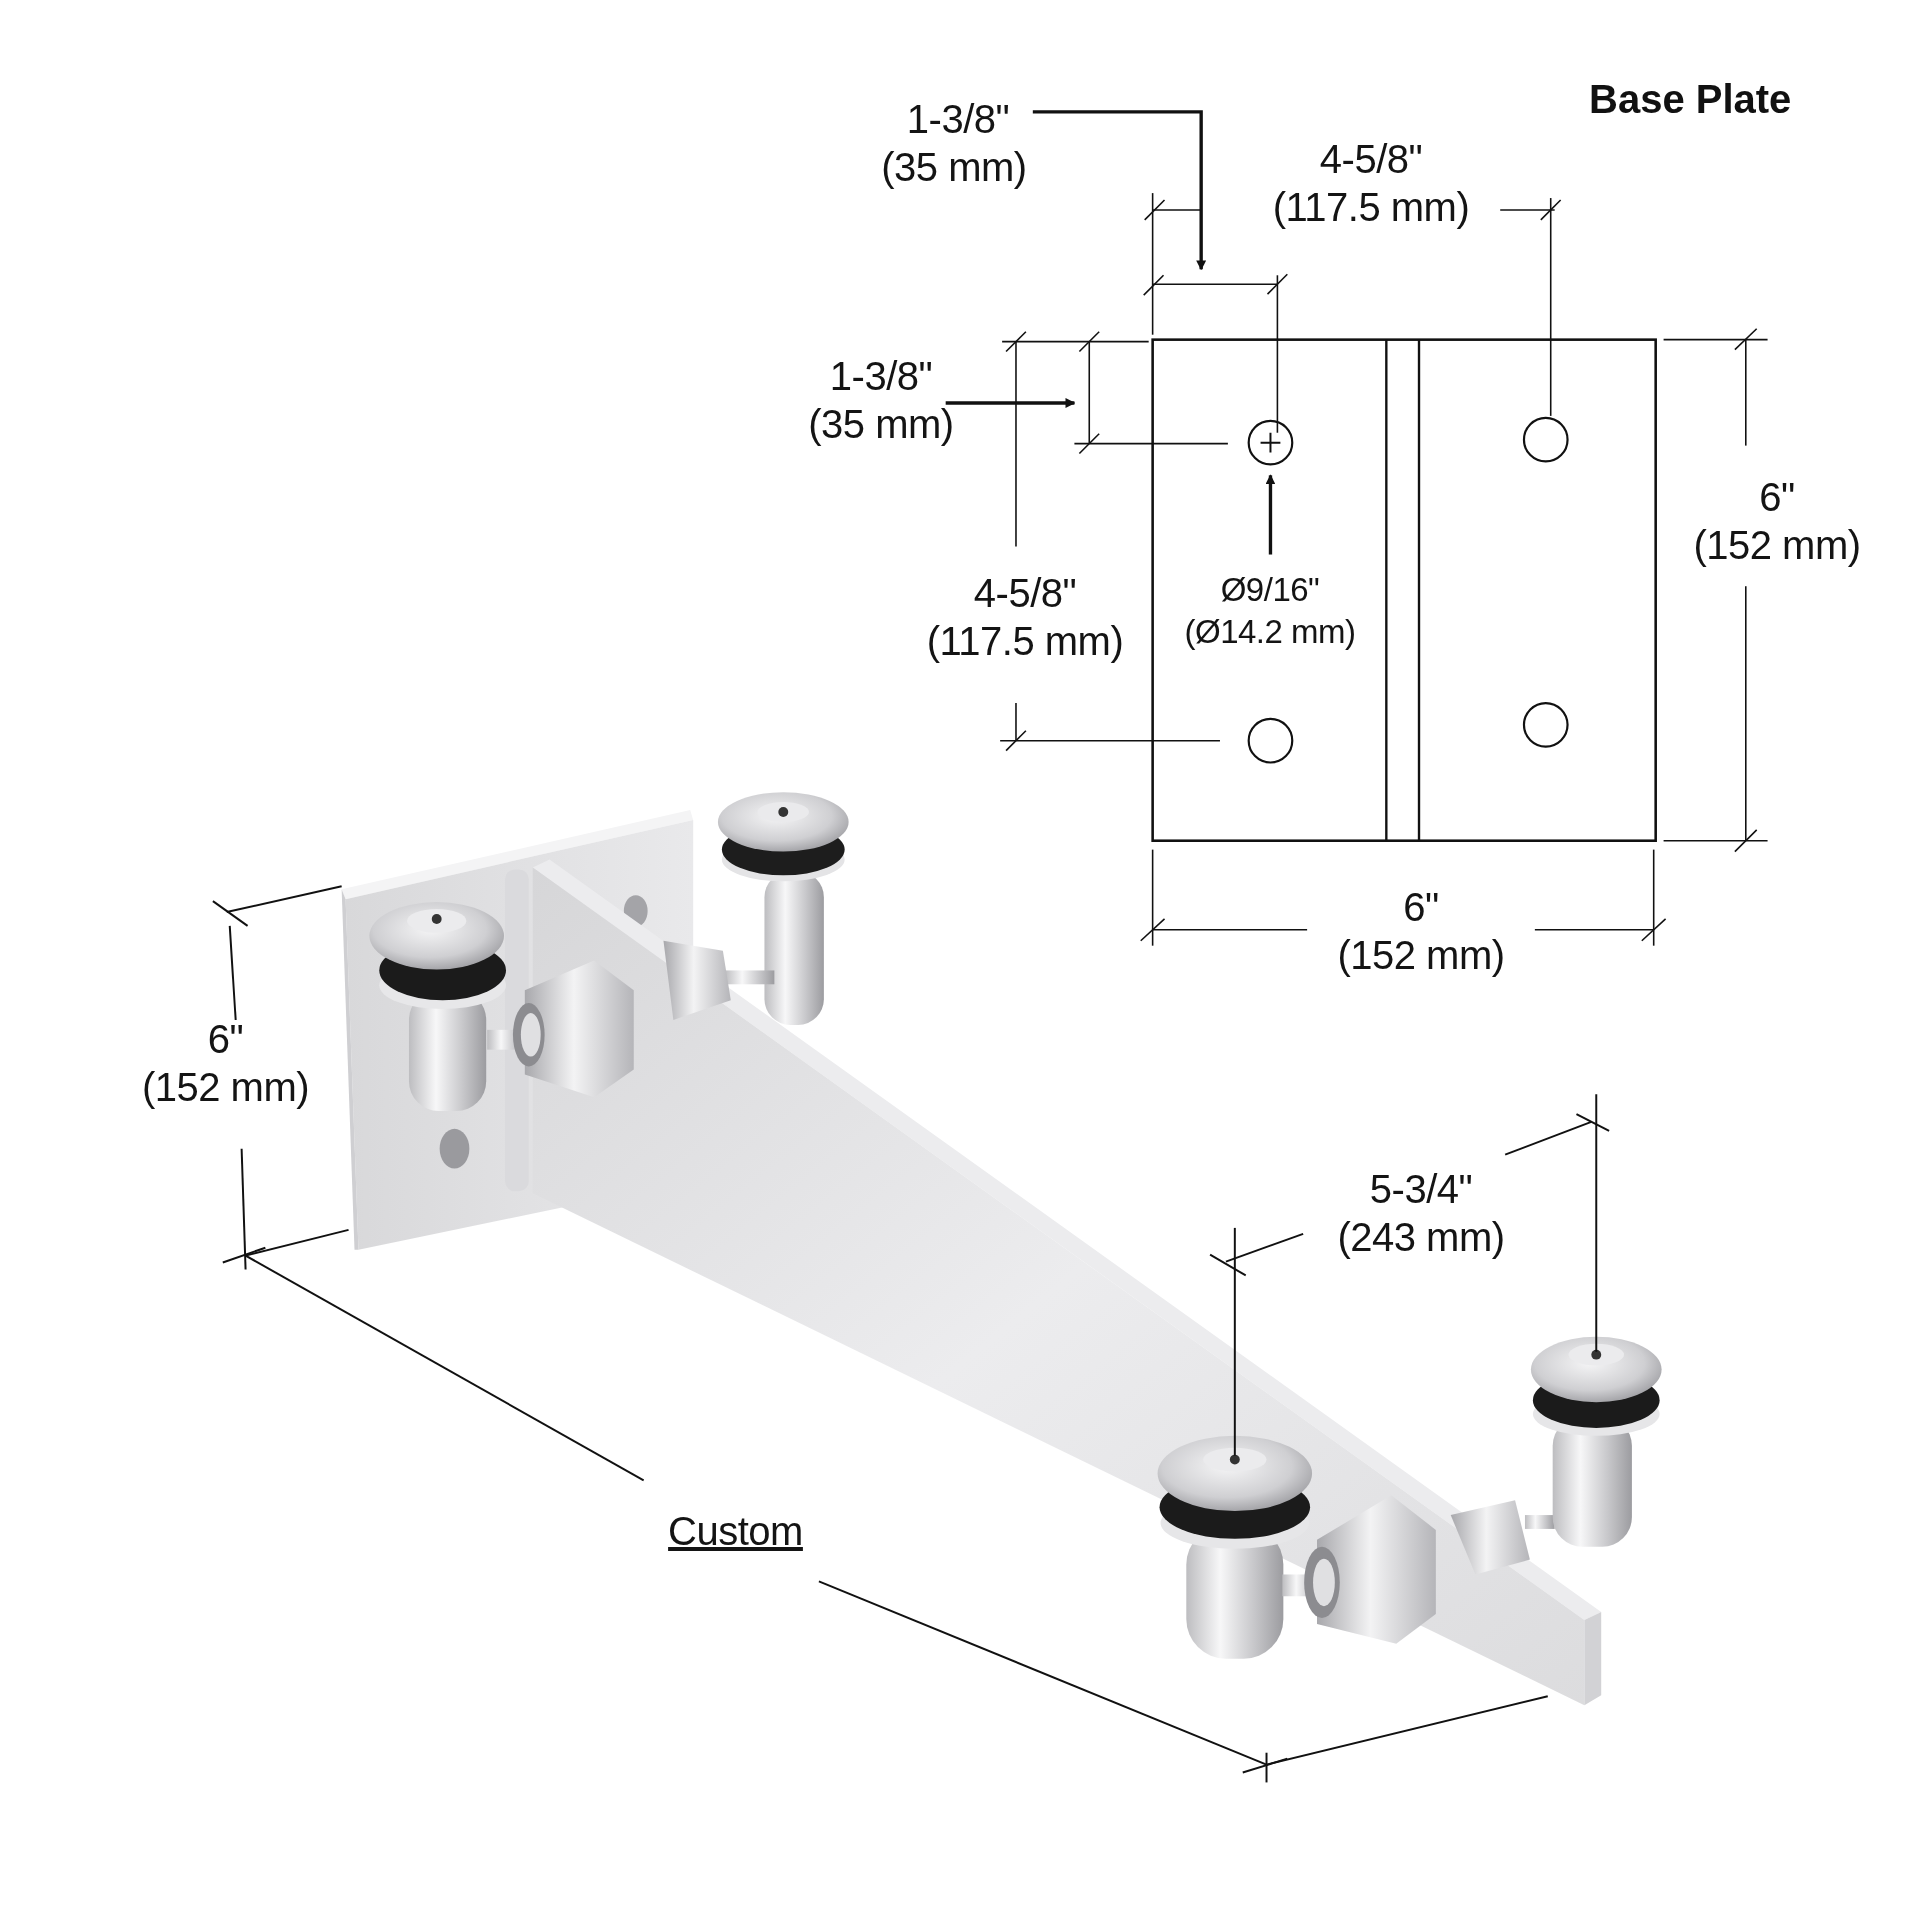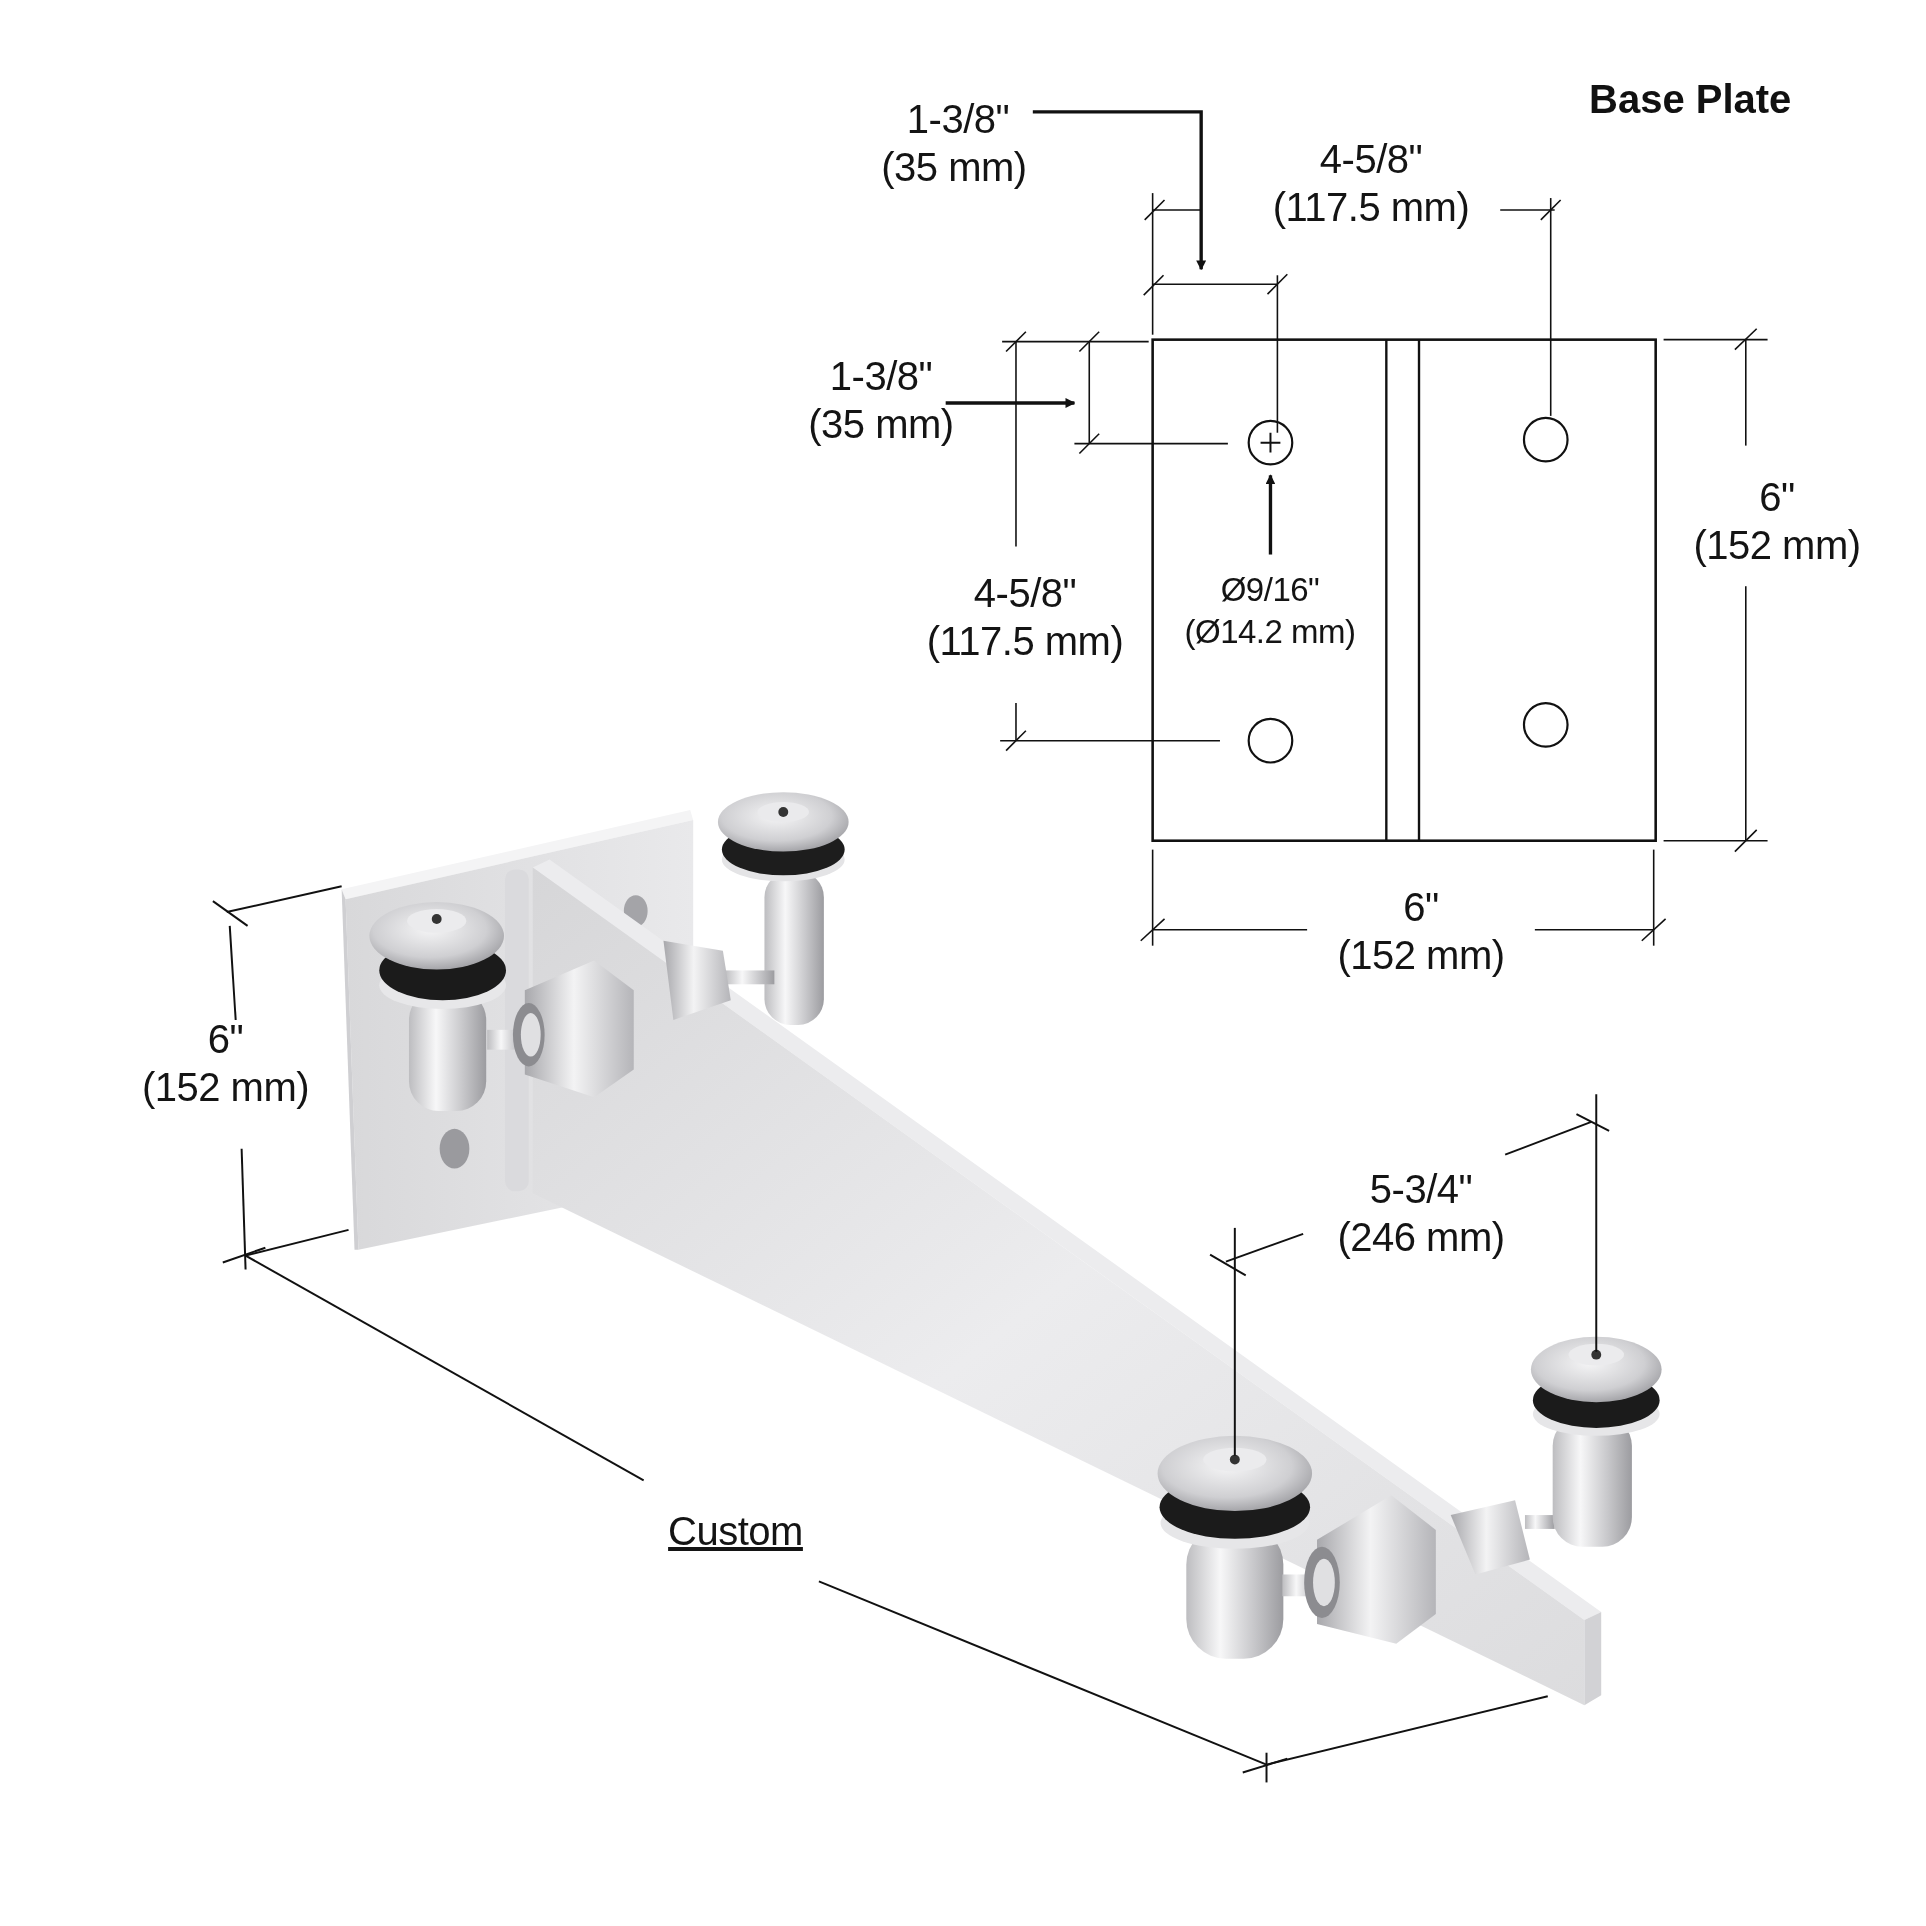--- a/index.html
+++ b/index.html
@@ -230,17 +230,17 @@
   <span class="l2">(152 mm)</span>
 </div>
 
 <div class="lbl" style="left:124px; top:1015px; width:203px;">
   <span class="l2">6"</span>
   <span class="l2">(152 mm)</span>
 </div>
 
 <div class="lbl" style="left:1322px; top:1165px; width:198px;">
   <span class="l2">5-3/4"</span>
-  <span class="l2">(246 mm)</span>
+  <span class="l2">(243 mm)</span>
 </div>
 
 <div class="lbl" style="left:644px; top:1507px; width:183px;text-decoration:underline;">Custom</div>
 
 
 </body></html>

